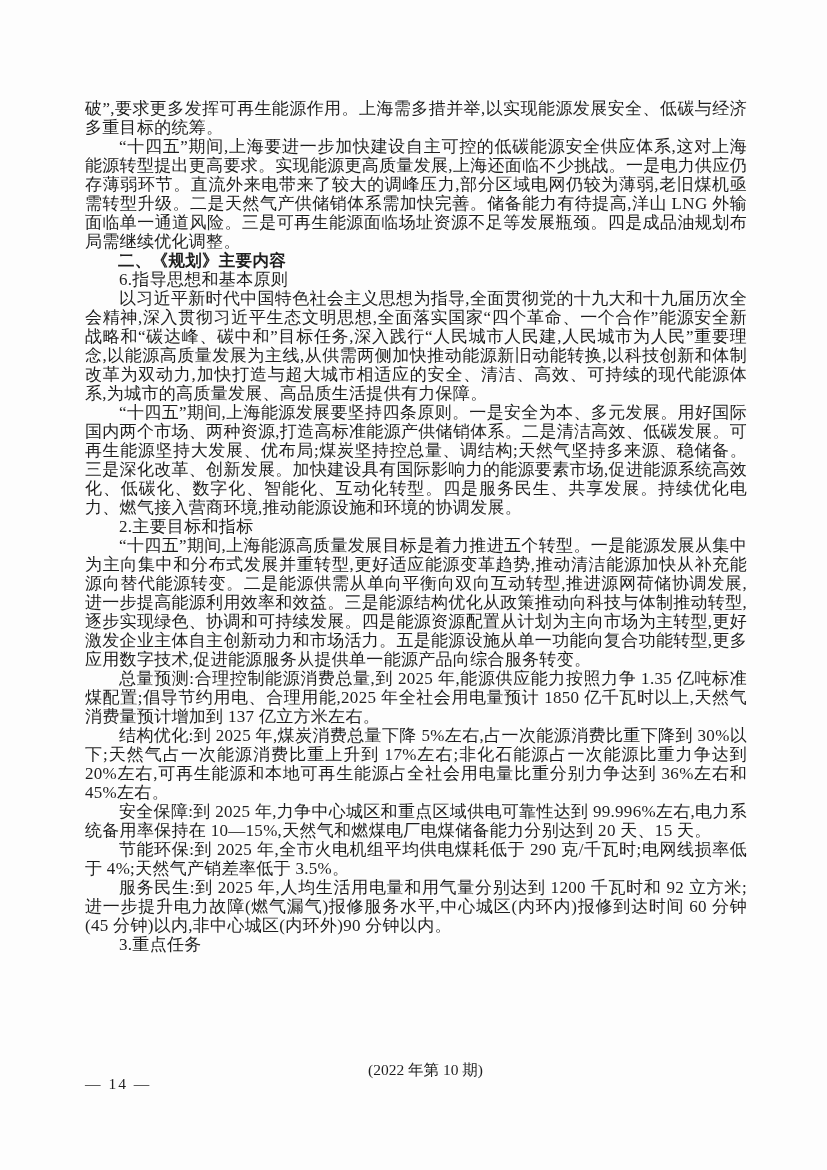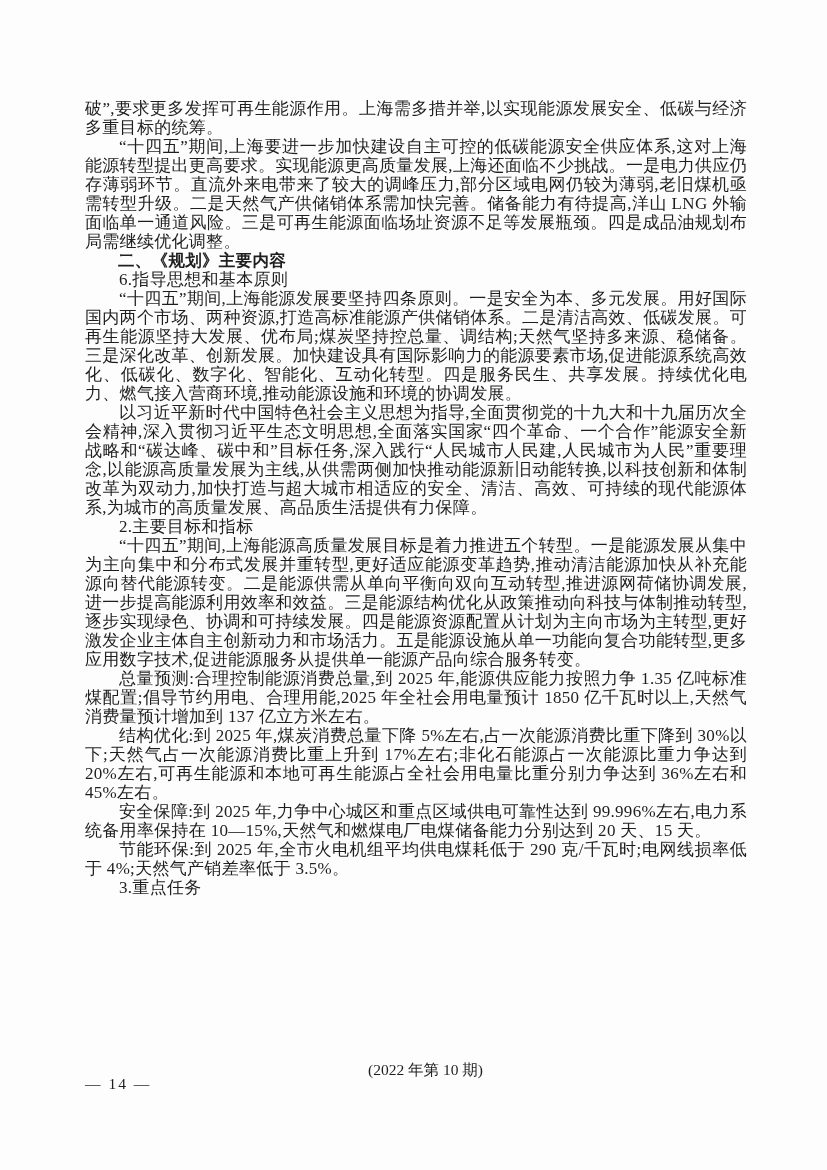--- a/index.html
+++ b/index.html
@@ -68,27 +68,28 @@
 </style>
 </head>
 <body>
 
 <div class="page">
   <main class="content" id="content">
       <p class="continuation">破”,要求更多发挥可再生能源作用。上海需多措并举,以实现能源发展安全、低碳与经济多重目标的统筹。</p>
       <p class="paragraph">“十四五”期间,上海要进一步加快建设自主可控的低碳能源安全供应体系,这对上海能源转型提出更高要求。实现能源更高质量发展,上海还面临不少挑战。一是电力供应仍存薄弱环节。直流外来电带来了较大的调峰压力,部分区域电网仍较为薄弱,老旧煤机亟需转型升级。二是天然气产供储销体系需加快完善。储备能力有待提高,洋山 LNG 外输面临单一通道风险。三是可再生能源面临场址资源不足等发展瓶颈。四是成品油规划布局需继续优化调整。</p>
       <p class="heading">二、《规划》主要内容</p>
       <p class="subheading">6.指导思想和基本原则</p>
+      <p class="paragraph">以习近平新时代中国特色社会主义思想为指导,全面贯彻党的十九大和十九届历次全会精神,深入贯彻习近平生态文明思想,全面落实国家“四个革命、一个合作”能源安全新战略和“碳达峰、碳中和”目标任务,深入践行“人民城市人民建,人民城市为人民”重要理念,以能源高质量发展为主线,从供需两侧加快推动能源新旧动能转换,以科技创新和体制改革为双动力,加快打造与超大城市相适应的安全、清洁、高效、可持续的现代能源体系,为城市的高质量发展、高品质生活提供有力保障。</p>
       <p class="paragraph">“十四五”期间,上海能源发展要坚持四条原则。一是安全为本、多元发展。用好国际国内两个市场、两种资源,打造高标准能源产供储销体系。二是清洁高效、低碳发展。可再生能源坚持大发展、优布局;煤炭坚持控总量、调结构;天然气坚持多来源、稳储备。三是深化改革、创新发展。加快建设具有国际影响力的能源要素市场,促进能源系统高效化、低碳化、数字化、智能化、互动化转型。四是服务民生、共享发展。持续优化电力、燃气接入营商环境,推动能源设施和环境的协调发展。</p>
-      <p class="paragraph">以习近平新时代中国特色社会主义思想为指导,全面贯彻党的十九大和十九届历次全会精神,深入贯彻习近平生态文明思想,全面落实国家“四个革命、一个合作”能源安全新战略和“碳达峰、碳中和”目标任务,深入践行“人民城市人民建,人民城市为人民”重要理念,以能源高质量发展为主线,从供需两侧加快推动能源新旧动能转换,以科技创新和体制改革为双动力,加快打造与超大城市相适应的安全、清洁、高效、可持续的现代能源体系,为城市的高质量发展、高品质生活提供有力保障。</p>
       <p class="subheading">2.主要目标和指标</p>
       <p class="paragraph">“十四五”期间,上海能源高质量发展目标是着力推进五个转型。一是能源发展从集中为主向集中和分布式发展并重转型,更好适应能源变革趋势,推动清洁能源加快从补充能源向替代能源转变。二是能源供需从单向平衡向双向互动转型,推进源网荷储协调发展,进一步提高能源利用效率和效益。三是能源结构优化从政策推动向科技与体制推动转型,逐步实现绿色、协调和可持续发展。四是能源资源配置从计划为主向市场为主转型,更好激发企业主体自主创新动力和市场活力。五是能源设施从单一功能向复合功能转型,更多应用数字技术,促进能源服务从提供单一能源产品向综合服务转变。</p>
       <p class="paragraph">总量预测:合理控制能源消费总量,到 2025 年,能源供应能力按照力争 1.35 亿吨标准煤配置;倡导节约用电、合理用能,2025 年全社会用电量预计 1850 亿千瓦时以上,天然气消费量预计增加到 137 亿立方米左右。</p>
       <p class="paragraph">结构优化:到 2025 年,煤炭消费总量下降 5%左右,占一次能源消费比重下降到 30%以下;天然气占一次能源消费比重上升到 17%左右;非化石能源占一次能源比重力争达到 20%左右,可再生能源和本地可再生能源占全社会用电量比重分别力争达到 36%左右和 45%左右。</p>
       <p class="paragraph">安全保障:到 2025 年,力争中心城区和重点区域供电可靠性达到 99.996%左右,电力系统备用率保持在 10—15%,天然气和燃煤电厂电煤储备能力分别达到 20 天、15 天。</p>
       <p class="paragraph">节能环保:到 2025 年,全市火电机组平均供电煤耗低于 290 克/千瓦时;电网线损率低于 4%;天然气产销差率低于 3.5%。</p>
+      <p class="paragraph">服务民生:到 2025 年,人均生活用电量和用气量分别达到 1200 千瓦时和 92 立方米;进一步提升电力故障(燃气漏气)报修服务水平,中心城区(内环内)报修到达时间 60 分钟(45 分钟)以内,非中心城区(内环外)90 分钟以内。</p>
       <p class="subheading">3.重点任务</p>
     </main>
   <footer class="footer">
     <span class="issue">(2022 年第 10 期)</span>
     <span class="page-number">— 14 —</span>
   </footer>
 </div>
 
 </body></html>

